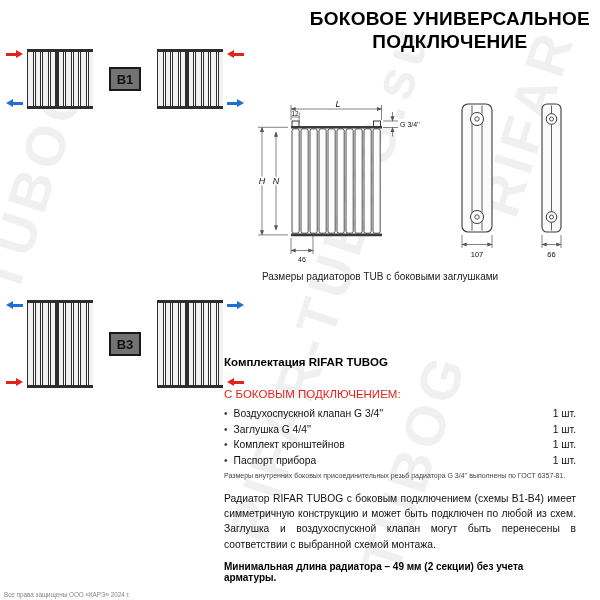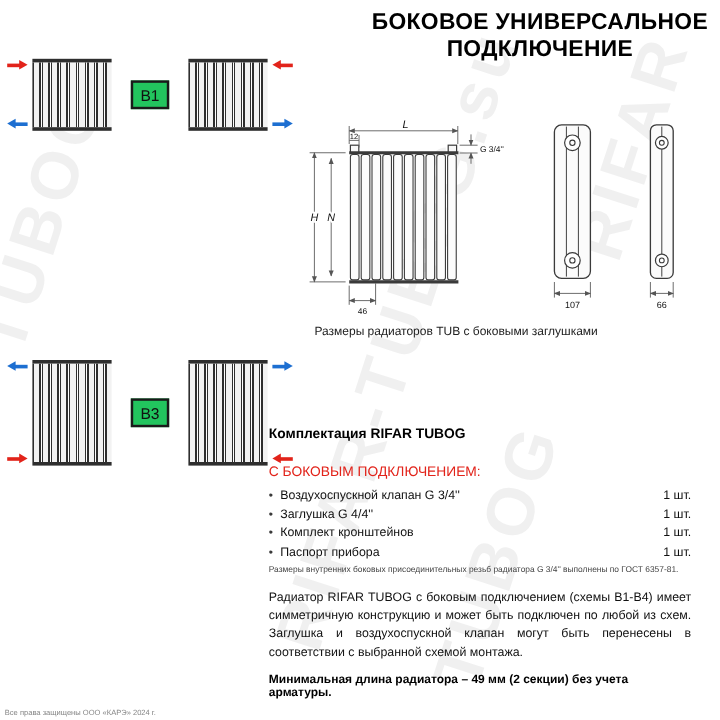--- a/index.html
+++ b/index.html
@@ -24,22 +24,22 @@
 
   
   .scheme-row{position:absolute;left:27px;display:flex;align-items:center;gap:16px;z-index:1}
   .row1{top:49px}.row2{top:177px}.row3{top:300px}.row4{top:432px}
   .rad-wrap{position:relative}
   .radiator{width:66px;height:60px;border-top:3px solid #2e2e2e;border-bottom:3px solid #2e2e2e;
     background:repeating-linear-gradient(to right,
       #2e2e2e 0,#2e2e2e 1.2px,#f2f2f2 1.2px,#f2f2f2 5.6px,
       #2e2e2e 5.6px,#2e2e2e 6.8px,#fff 6.8px,#fff 7.6px)}
   .radiator.tall{height:88px}
-  .scheme-label{min-width:32px;height:24px;border:2px solid #1a1a1a;background:#22c55e;
-    display:flex;align-items:center;justify-content:center;font-weight:400;font-size:13px;padding:0 4px}
+  .scheme-label{min-width:32px;height:24px;border:2px solid #1a1a1a;background:#737373;
+    display:flex;align-items:center;justify-content:center;font-weight:700;font-size:13px;padding:0 4px}
   .arrow{position:absolute;width:17px;height:9px}
   .arrow::before{content:"";position:absolute;top:3.4px;height:2.2px;width:12px;background:currentColor}
   .arrow.right::before{left:0}
   .arrow.right::after{content:"";position:absolute;right:0;top:0;width:0;height:0;
     border-top:4.5px solid transparent;border-bottom:4.5px solid transparent;border-left:7px solid currentColor}
   .arrow.left::before{right:0}
   .arrow.left::after{content:"";position:absolute;left:0;top:0;width:0;height:0;
     border-top:4.5px solid transparent;border-bottom:4.5px solid transparent;border-right:7px solid currentColor}
   .arrow.tl{left:-21px;top:1px}
   .arrow.bl{left:-21px;bottom:1px}

